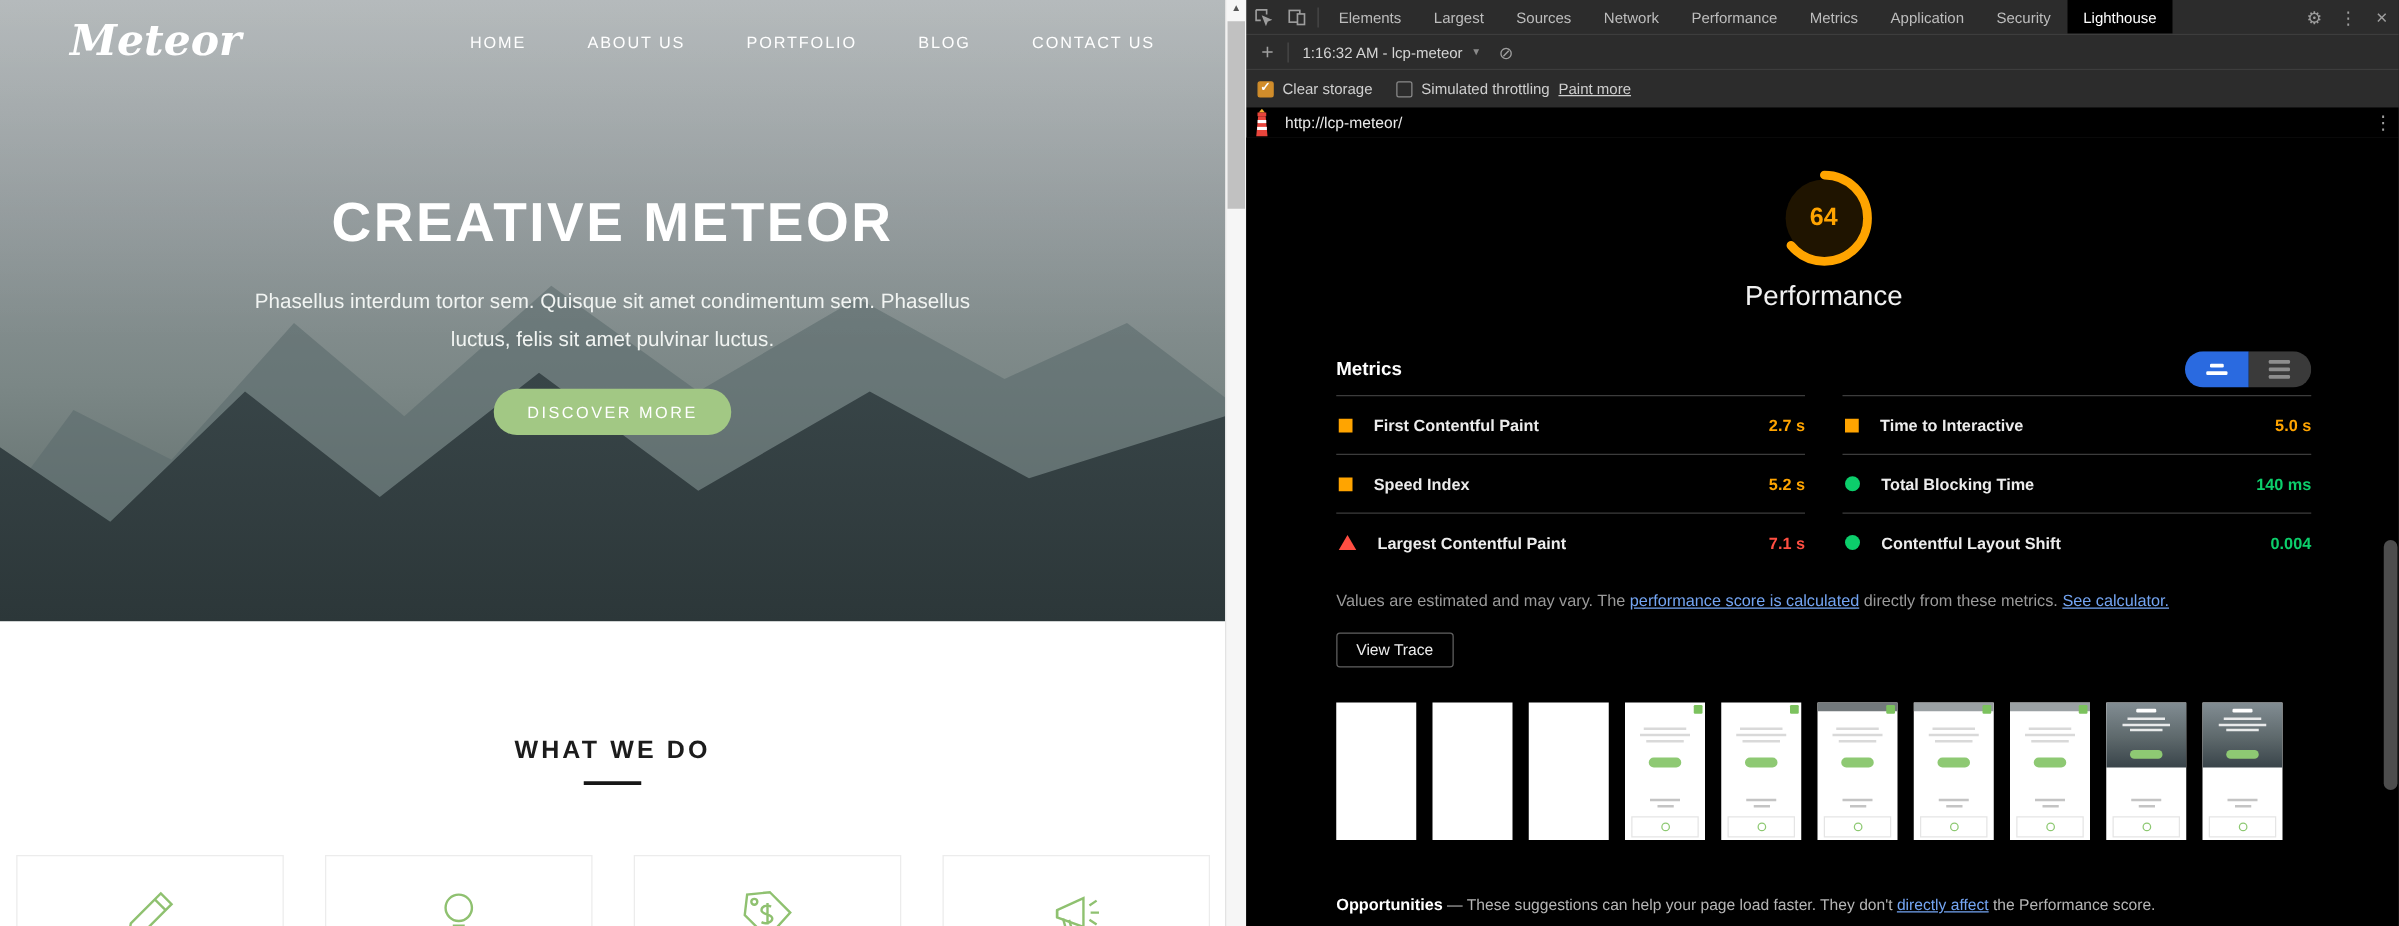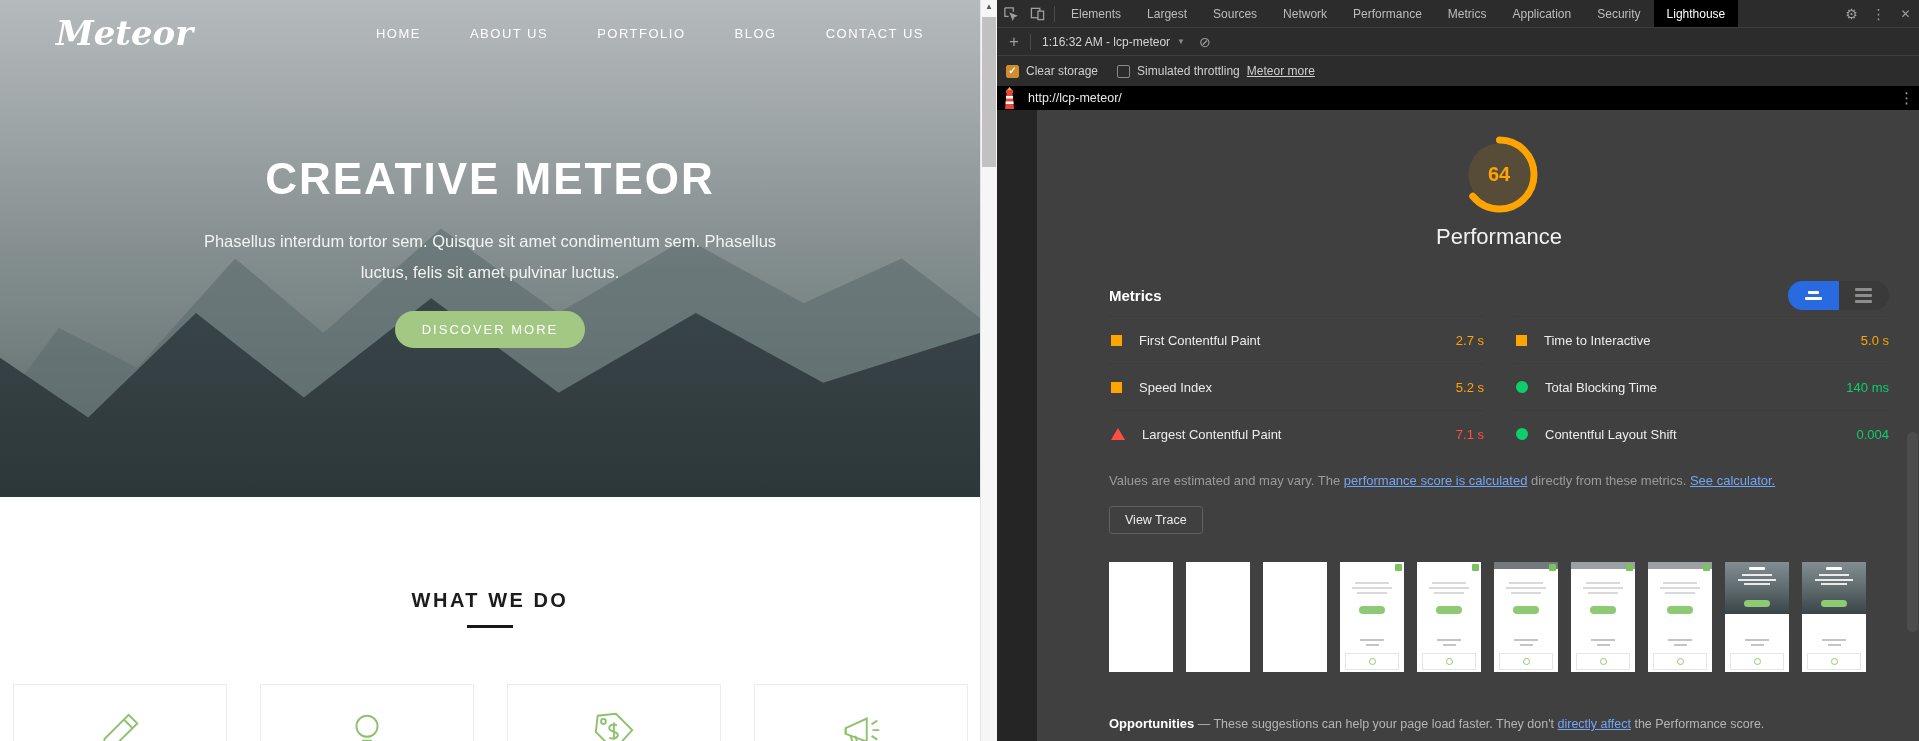--- a/index.html
+++ b/index.html
@@ -61,39 +61,39 @@
         align-items:center; justify-content:center; cursor:pointer; flex:none; background:transparent; }
   .cb .tick { display:none; color:#fff; font-size:10px; font-weight:bold; line-height:1; }
   .cb.checked { background:#d18d2b; border-color:#d18d2b; }
   .cb.checked .tick { display:block; }
   .cb-label { margin-right:12px; }
   .learn-more { text-decoration:underline; cursor:pointer; color:#cfcfcf; }
   .dt-urlbar { height:24px; background:#000; display:flex; align-items:center; padding:0 5px; gap:11px; flex:none; }
   .url-text { color:#eaeaea; font-size:12.5px; }
   .kebab { color:#9e9e9e; font-size:15px; cursor:pointer; }
 
-  .report { flex:1; position:relative; background:#404040; overflow:hidden;margin-left:40px; }
+  .report { flex:1; position:relative; background:#000000; overflow:hidden; }
   .report-inner { width:780px; margin-left:72px; }
   .gauge-row { display:flex; justify-content:center; margin-top:26px; }
   .gauge { width:77px; height:77px; position:relative; cursor:pointer; }
   .gauge svg { width:77px; height:77px; }
   .gauge-score { position:absolute; inset:0; display:flex; align-items:center; justify-content:center;
                  color:#ffa400; font-size:20px; font-weight:bold; }
   .perf-title { text-align:center; color:#f1f1f1; font-size:22px; margin-top:11px; cursor:pointer; }
 
   .metrics-head { margin-top:30px; display:flex; align-items:center; justify-content:space-between; height:30px; }
   .metrics-title { color:#fff; font-size:15px; font-weight:bold; }
   .toggle { display:flex; width:101px; height:29px; border-radius:15px; overflow:hidden; }
   .toggle-half { flex:1; display:flex; flex-direction:column; align-items:center; justify-content:center; gap:3px; cursor:pointer; }
   .toggle-half.on { background:#2a6ae0; }
   .toggle-half.off { background:#3a3a3a; }
   .tg-line { height:3px; border-radius:1px; background:#8d8d8d; }
   .toggle-half.on .tg-line { background:#fff; }
 
-  .metrics-grid { display:grid; grid-template-columns:1fr 1fr; column-gap:30px; margin-top:6px; }
+  .metrics-grid { display:grid; grid-template-columns:1fr 1fr; column-gap:30px; margin-top:6px;font-weight:bold; }
   .metric { height:47px; border-top:1px solid #3c3c3c; display:flex; align-items:center; }
   .m-icon { width:11px; height:11px; margin:0 17px 0 2px; flex:none; }
   .metric.average .m-icon { background:#ffa400; }
   .metric.good .m-icon { background:#0cce6b; border-radius:50%; width:12px; height:12px; }
   .metric.poor .m-icon { width:0; height:0; background:transparent;
       border-left:7px solid transparent; border-right:7px solid transparent; border-bottom:12px solid #ff4e42; }
   .m-label { color:#ececec; font-size:13px; }
   .m-value { margin-left:auto; font-size:13px; }
   .metric.average .m-value { color:#ffa400; }
   .metric.good .m-value { color:#0cce6b; }
@@ -241,21 +241,21 @@
       <span class="block-icon">⊘</span>
     </div>
 
     <div class="dt-toolbar3">
       <span class="cb checked" id="cb-storage">
           <span class="tick">✓</span>
         </span>
       <span class="cb-label">Clear storage</span>
       <span class="cb" id="cb-throttle"></span>
       <span>Simulated throttling</span>
-      <span class="learn-more">Meteor more</span>
+      <span class="learn-more">Paint more</span>
     </div>
 
     <div class="dt-urlbar">
       <svg width="15" height="23" viewBox="0 0 15 23">
         <polygon points="7.5,0 10,3 5,3" fill="#f3b32f"></polygon>
         <rect x="4" y="3" width="7" height="3" fill="#e8453c"></rect>
         <polygon points="4.5,6 10.5,6 12,22 3,22" fill="#e8453c"></polygon>
         <rect x="4.1" y="9" width="6.9" height="2.5" fill="#fff"></rect>
         <rect x="3.7" y="14.5" width="7.8" height="2.5" fill="#fff"></rect>
       </svg>

